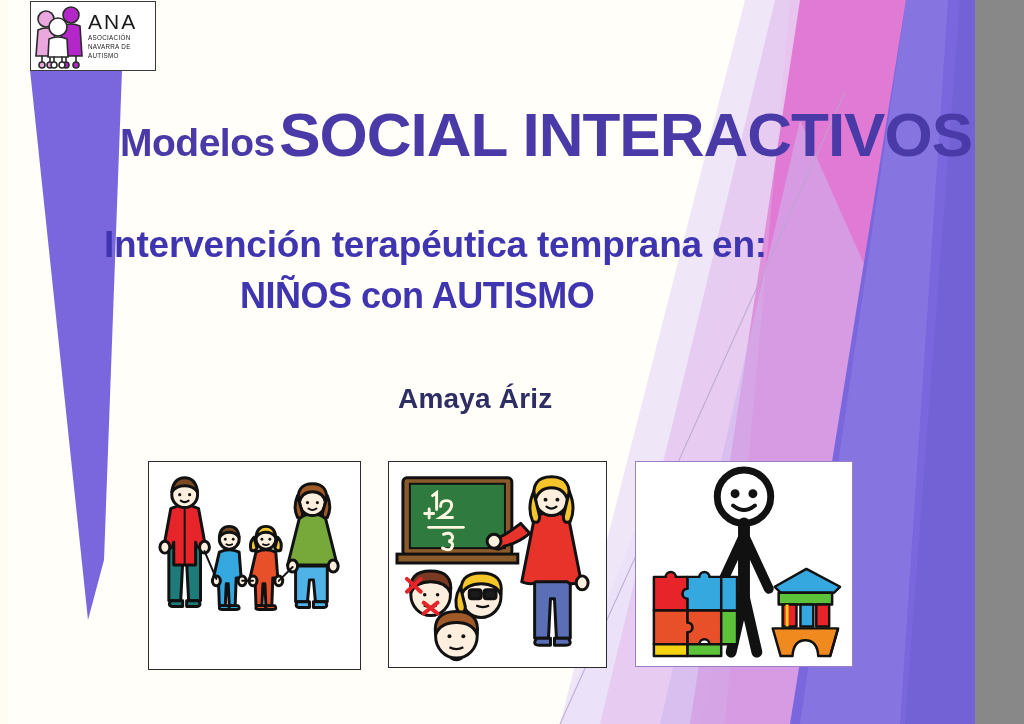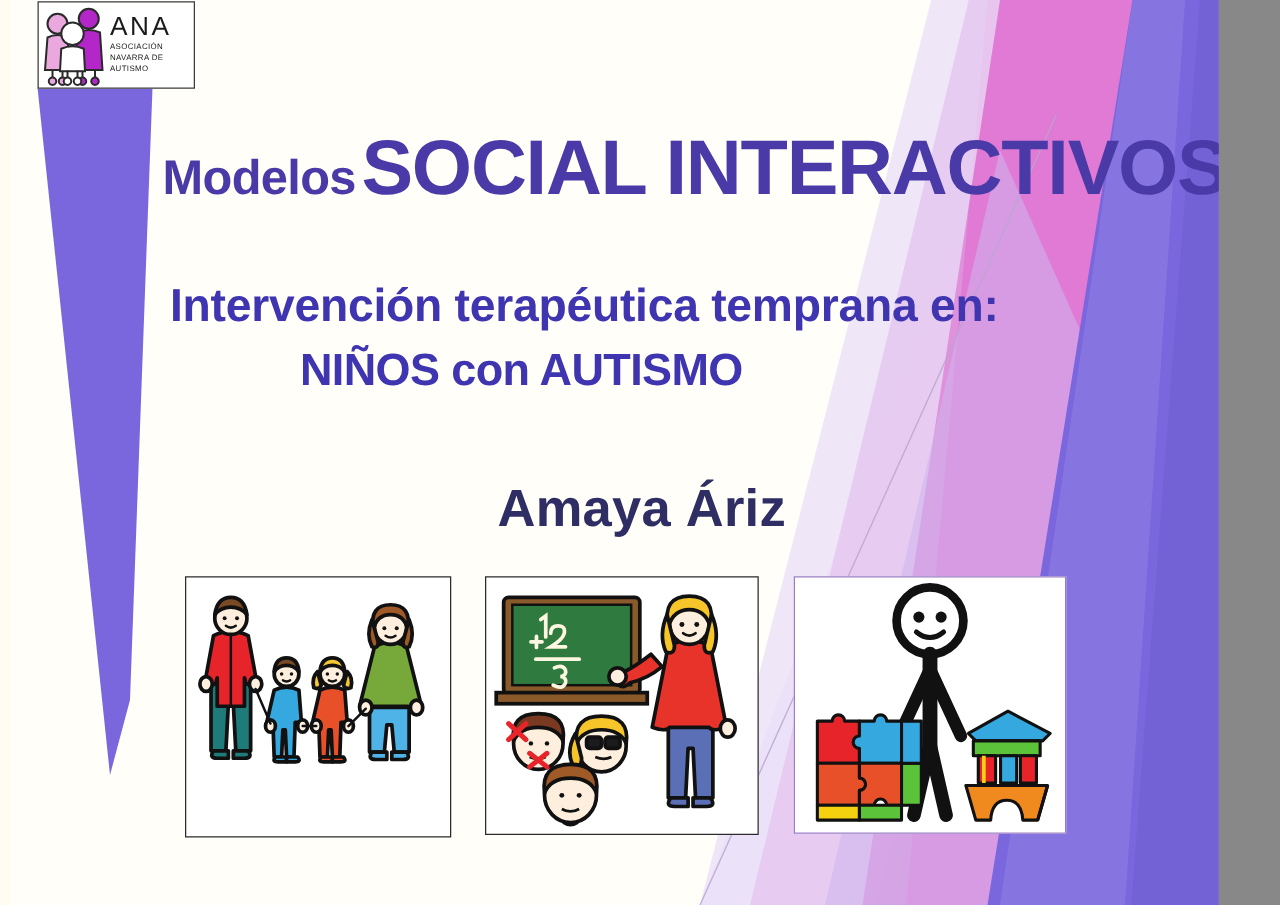--- a/index.html
+++ b/index.html
@@ -25,30 +25,30 @@
     font-size:21px;letter-spacing:2px;color:#1a1a1a;font-weight:400;
     font-family:"Liberation Sans",sans-serif;
   }
   #logo .sub{
     font-size:6.3px;letter-spacing:.3px;color:#1a1a1a;margin-top:2px;line-height:1.42;
     font-family:"Liberation Sans",sans-serif;
   }
 
   
   .head{position:absolute;white-space:nowrap;}
-  #title-line{left:120px;top:99px;padding-left:10px;}
+  #title-line{left:120px;top:99px;}
   #title-line .small{
     font-size:39px;font-weight:700;color:#4a3aa8;letter-spacing:-.5px;
   }
   #title-line .big{
     font-size:62px;font-weight:700;color:#4a3aa8;letter-spacing:-1px;
   }
-  #sub1{left:136px;top:224px;font-size:37px;font-weight:700;color:#3f35b0;letter-spacing:-.2px;}
+  #sub1{left:104px;top:224px;font-size:37px;font-weight:700;color:#3f35b0;letter-spacing:-.2px;}
   #sub2{left:240px;top:275px;font-size:36px;font-weight:700;color:#3f35b0;letter-spacing:-.5px;}
-  #author{left:398px;top:383px;font-size:42px;font-weight:700;color:#2e2d64;letter-spacing:.2px;}
+  #author{left:398px;top:383px;font-size:28px;font-weight:700;color:#2e2d64;letter-spacing:.2px;}
 
   
   .frame{position:absolute;background:#fff;box-sizing:border-box;}
   #pic1{left:148px;top:461px;width:213px;height:209px;border:1px solid #2b2b2b;}
   #pic2{left:388px;top:461px;width:219px;height:207px;border:1px solid #2b2b2b;}
   #pic3{left:635px;top:461px;width:218px;height:206px;border:1px solid #9b7fc4;}
   .frame svg{display:block;width:100%;height:100%;}
 </style>
 </head>
 <body>

